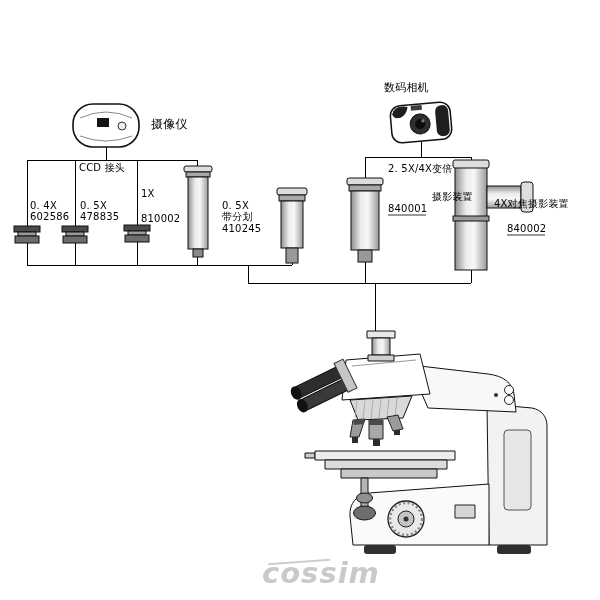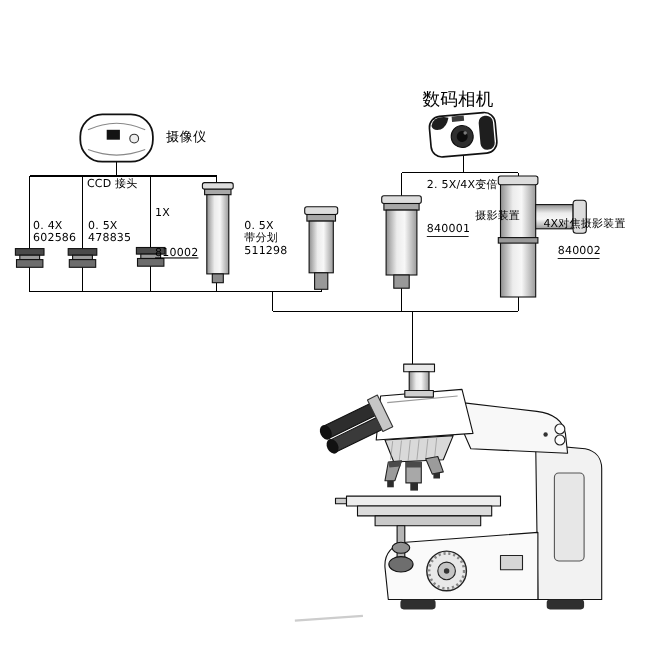--- a/index.html
+++ b/index.html
@@ -7,21 +7,21 @@
   body { font-family:"DejaVu Sans", sans-serif; }
   .canvas {
     position:relative; width:600px; height:600px; background:#ffffff;
     overflow:hidden; margin:0 auto;
   }
   .canvas svg { position:absolute; left:0; top:0; }
   .lbl {
     position:absolute; color:#000; font-size:10px; line-height:1.05;
     white-space:nowrap; letter-spacing:0.2px;
   }
-  .lbl.big { font-size:16px; }
+  .lbl.big { font-size:11px; }
   .watermark {
     position:absolute; left:262px; top:556px;
     font-size:29px; font-style:italic; font-weight:bold;
     color:#c9c9c9; letter-spacing:1px;
   }
   .watermark-line {
     position:absolute; left:268px; top:561px; width:62px; height:2px;
     background:#cdcdcd; transform:rotate(-4deg);
   }
 </style>
@@ -219,30 +219,31 @@
   <div class="lbl" style="left:151px; top:118px; font-size:12px;">摄像仪</div>
   <div class="lbl" style="left:79px; top:163px;">CCD 接头</div>
 
   <div class="lbl" style="left:30px; top:201px;">0. 4X</div>
   <div class="lbl" style="left:30px; top:212px;">602586</div>
 
   <div class="lbl" style="left:80px; top:201px;">0. 5X</div>
   <div class="lbl" style="left:80px; top:212px;">478835</div>
 
   <div class="lbl" style="left:141px; top:189px;">1X</div>
-  <div class="lbl" style="left:141px; top:226px;text-decoration:underline;">810002</div>
+  <div class="lbl" style="left:141px; top:214px;">810002</div>
 
   <div class="lbl" style="left:222px; top:201px;">0. 5X</div>
   <div class="lbl" style="left:222px; top:212px;">带分划</div>
-  <div class="lbl" style="left:222px; top:224px;">511298</div>
+  <div class="lbl" style="left:222px; top:224px;">410245</div>
 
   <div class="lbl big" style="left:384px; top:82px;">数码相机</div>
 
   <div class="lbl" style="left:388px; top:164px;">2. 5X/4X变倍</div>
   <div class="lbl" style="left:388px; top:192px;margin-left:44px;">摄影装置</div>
   <div class="lbl" style="left:388px; top:204px;">840001</div>
 
   <div class="lbl" style="left:494px; top:199px;">4X对焦摄影装置</div>
   <div class="lbl" style="left:507px; top:224px;">840002</div>
 
   <div class="watermark-line"></div>
+  <div class="watermark">cossim</div>
 
 </div>
 
 </body></html>

